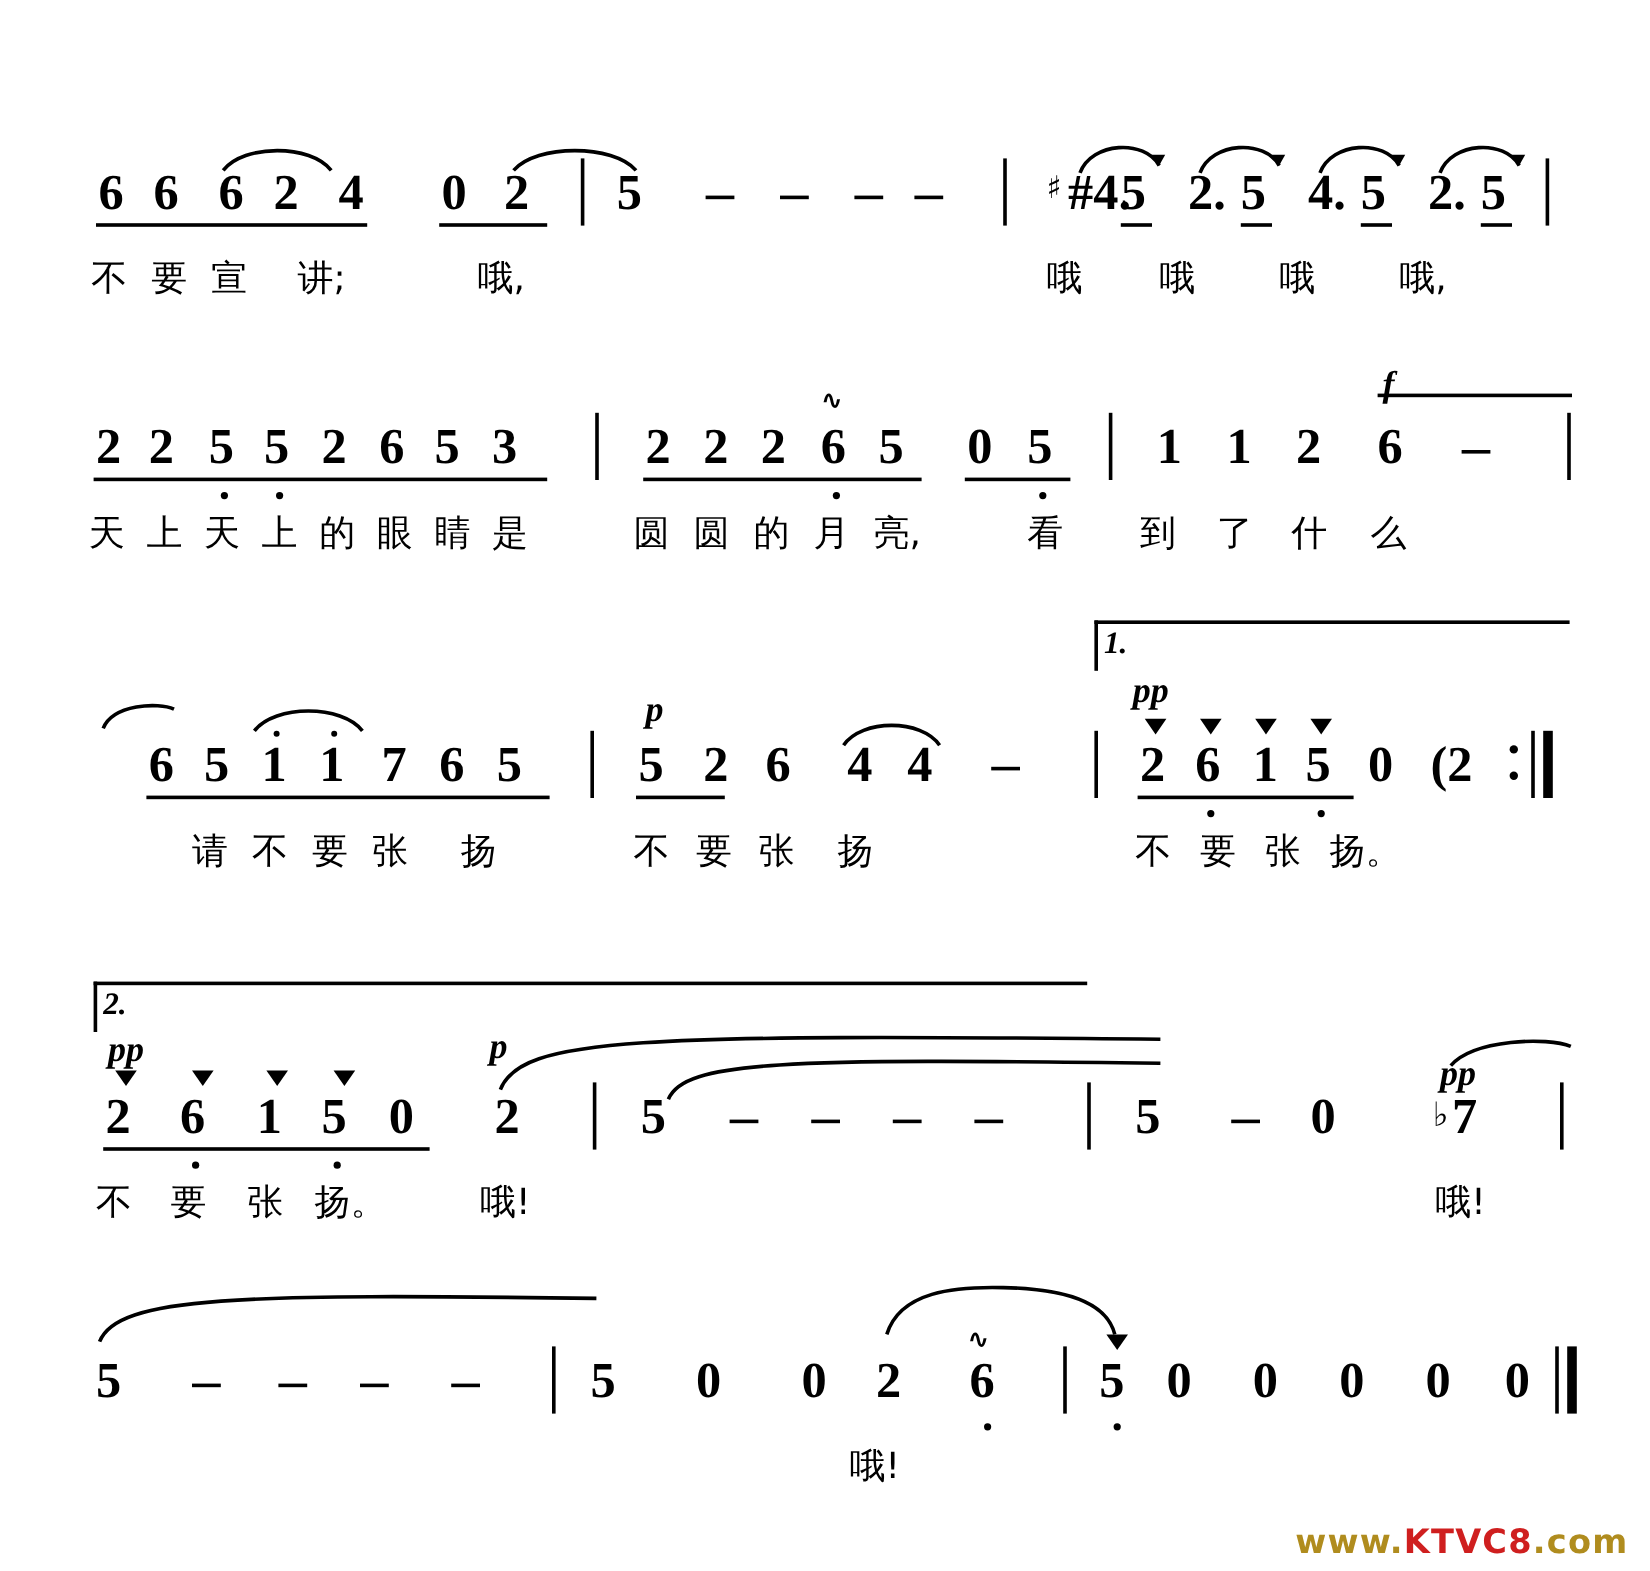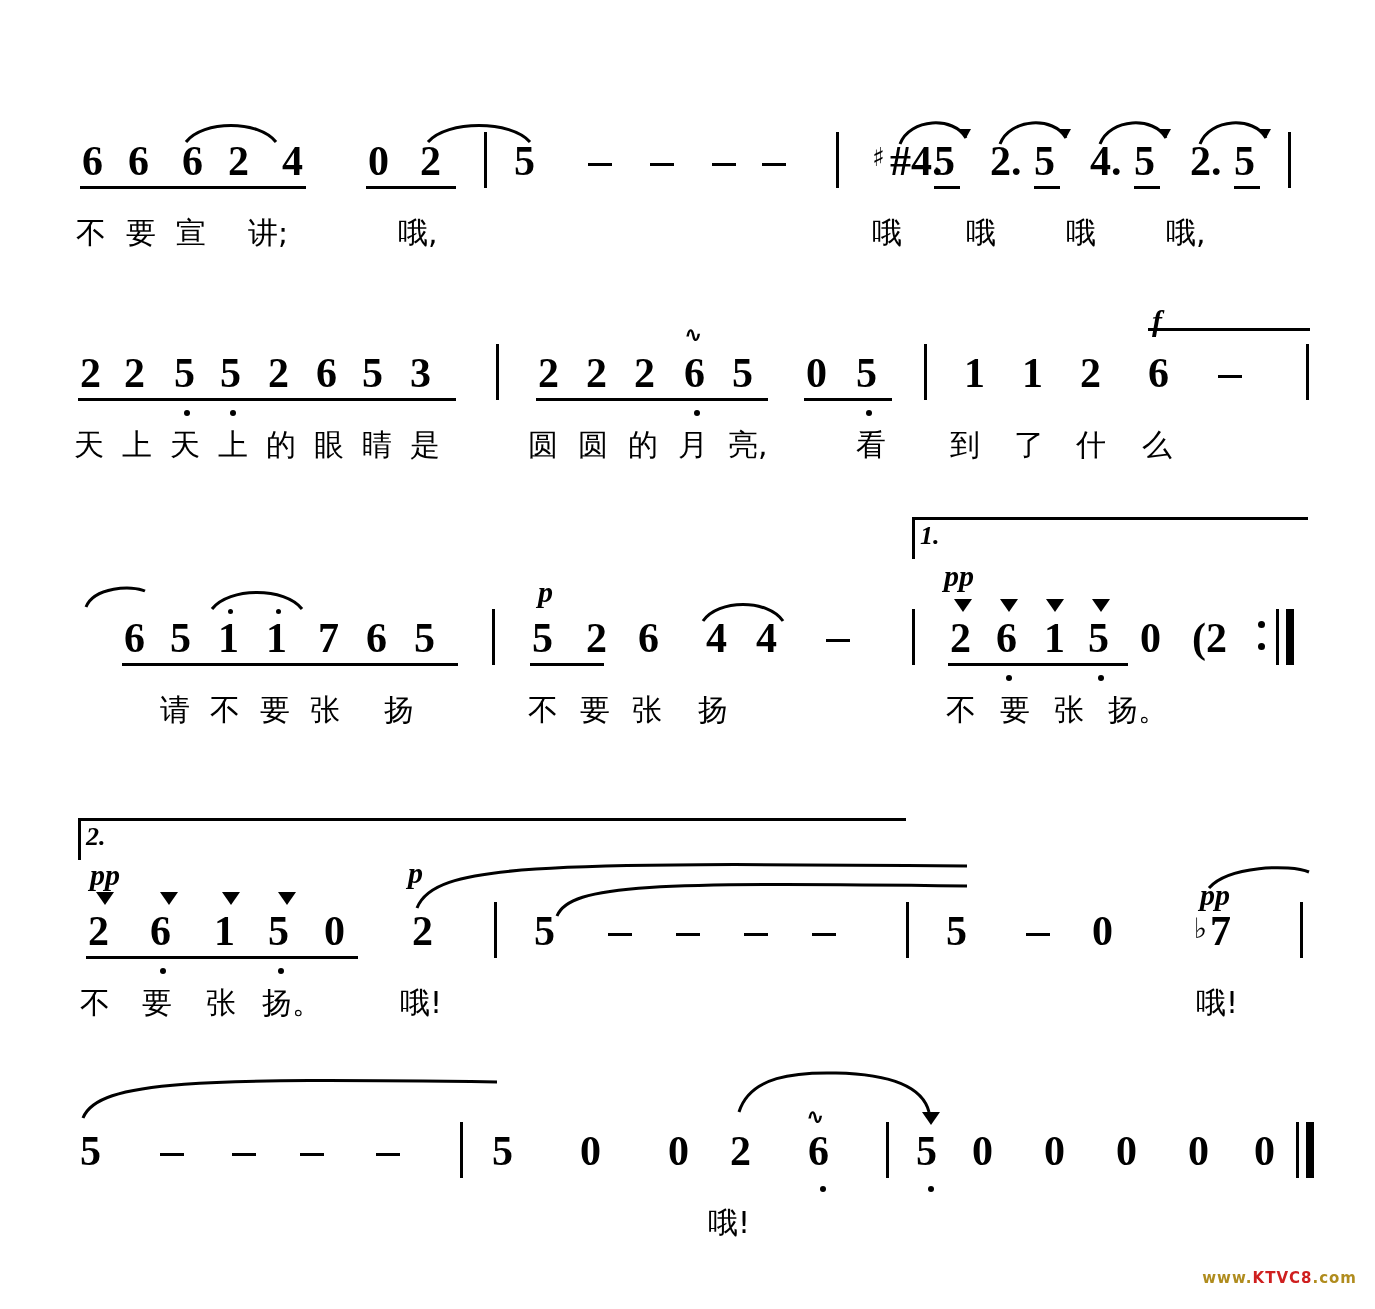--- a/index.html
+++ b/index.html
@@ -131,23 +131,23 @@
   }
   .repeatdots .rd {
     position: absolute;
     width: 7px; height: 7px;
     border-radius: 50%;
     background: #000;
   }
   .watermark {
     position: absolute;
     right: 18px;
-    bottom: 22px;
+    bottom: 8px;
     font-family: "DejaVu Sans", sans-serif;
-    font-size: 15px;
+    font-size: 28px;
     font-weight: bold;
     letter-spacing: 1px;
   }
   .wm-www { color: #b08c1e; }
   .wm-ktv { color: #cf1f1f; }
   .wm-com { color: #b08c1e; }
   .topdot {
     position: absolute;
     width: 5px; height: 5px;
     border-radius: 50%;

